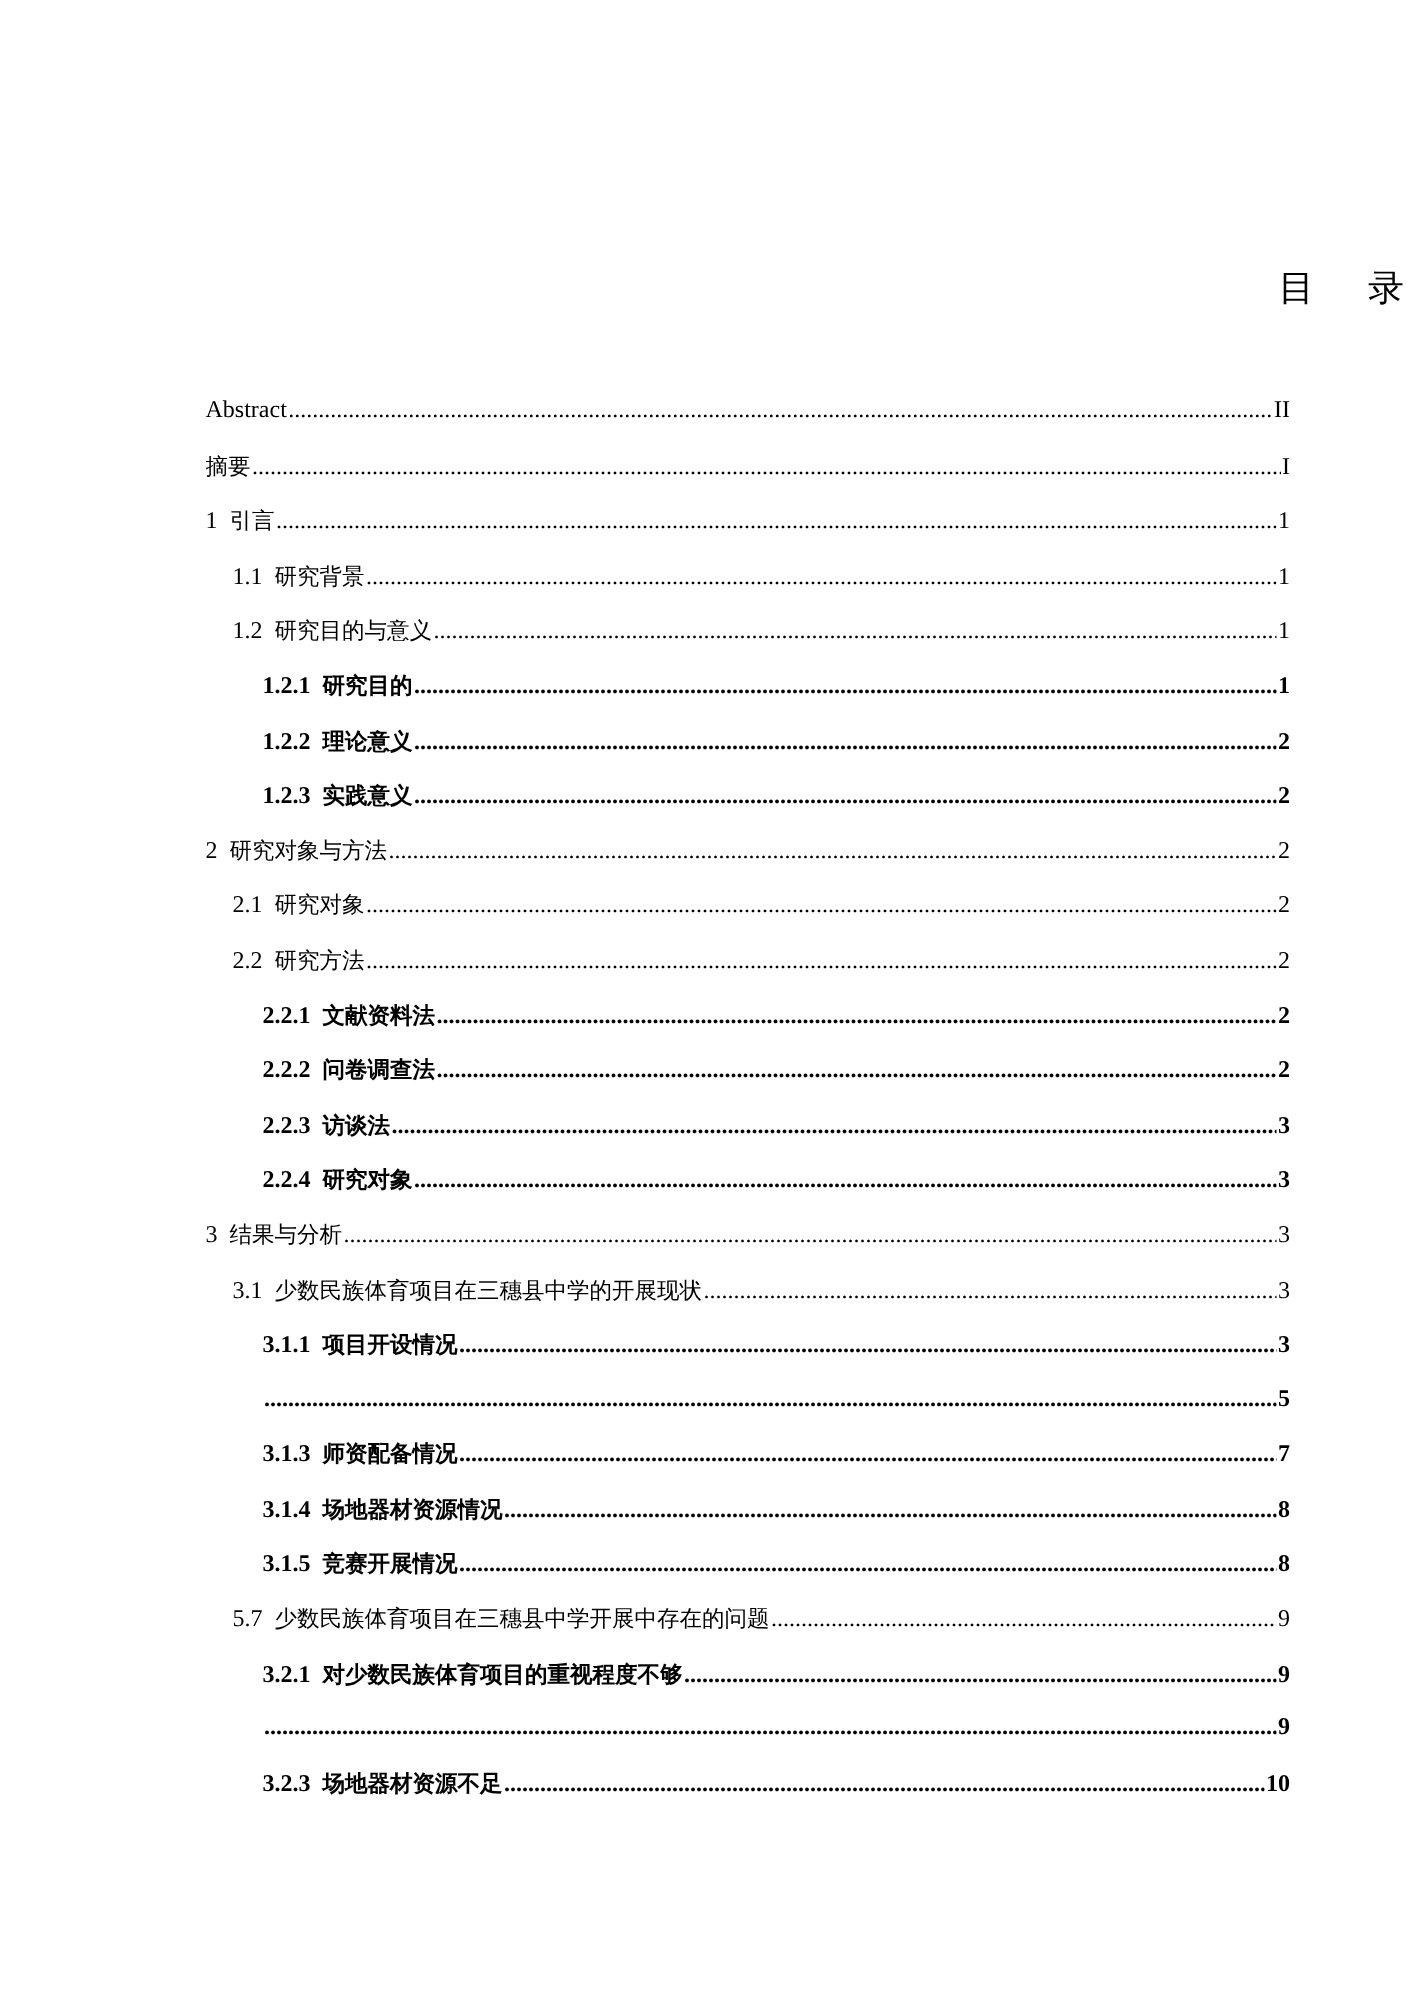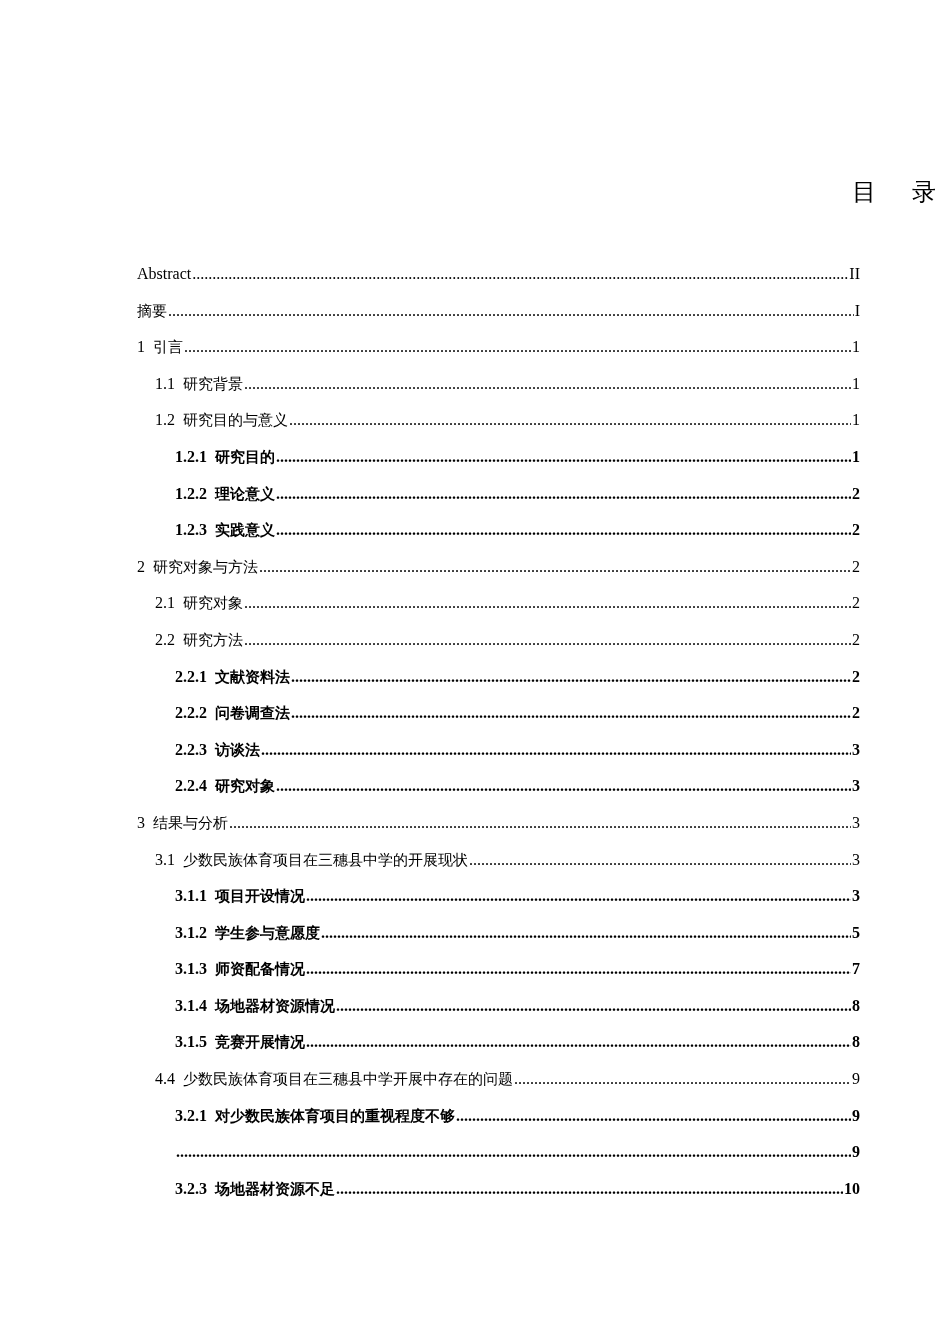--- a/index.html
+++ b/index.html
@@ -161,41 +161,40 @@
       <span class="toc-label"><span class="toc-num">3.1</span><span class="toc-text">少数民族体育项目在三穗县中学的开展现状</span></span>
       <span class="toc-leader"></span>
       <span class="toc-page">3</span>
     </div>
     <div class="toc-row lvl3">
       <span class="toc-label"><span class="toc-num">3.1.1</span><span class="toc-text">项目开设情况</span></span>
       <span class="toc-leader"></span>
       <span class="toc-page">3</span>
     </div>
     <div class="toc-row lvl3">
-      <span class="toc-label"><span class="toc-num">3.1.2</span><span class="toc-text">学生参与意愿度</span></span>
       <span class="toc-leader"></span>
       <span class="toc-page">5</span>
     </div>
     <div class="toc-row lvl3">
       <span class="toc-label"><span class="toc-num">3.1.3</span><span class="toc-text">师资配备情况</span></span>
       <span class="toc-leader"></span>
       <span class="toc-page">7</span>
     </div>
     <div class="toc-row lvl3">
       <span class="toc-label"><span class="toc-num">3.1.4</span><span class="toc-text">场地器材资源情况</span></span>
       <span class="toc-leader"></span>
       <span class="toc-page">8</span>
     </div>
     <div class="toc-row lvl3">
       <span class="toc-label"><span class="toc-num">3.1.5</span><span class="toc-text">竞赛开展情况</span></span>
       <span class="toc-leader"></span>
       <span class="toc-page">8</span>
     </div>
     <div class="toc-row lvl2">
-      <span class="toc-label"><span class="toc-num">4.4</span><span class="toc-text">少数民族体育项目在三穗县中学开展中存在的问题</span></span>
+      <span class="toc-label"><span class="toc-num">5.7</span><span class="toc-text">少数民族体育项目在三穗县中学开展中存在的问题</span></span>
       <span class="toc-leader"></span>
       <span class="toc-page">9</span>
     </div>
     <div class="toc-row lvl3">
       <span class="toc-label"><span class="toc-num">3.2.1</span><span class="toc-text">对少数民族体育项目的重视程度不够</span></span>
       <span class="toc-leader"></span>
       <span class="toc-page">9</span>
     </div>
     <div class="toc-row lvl3">
       <span class="toc-leader"></span>

